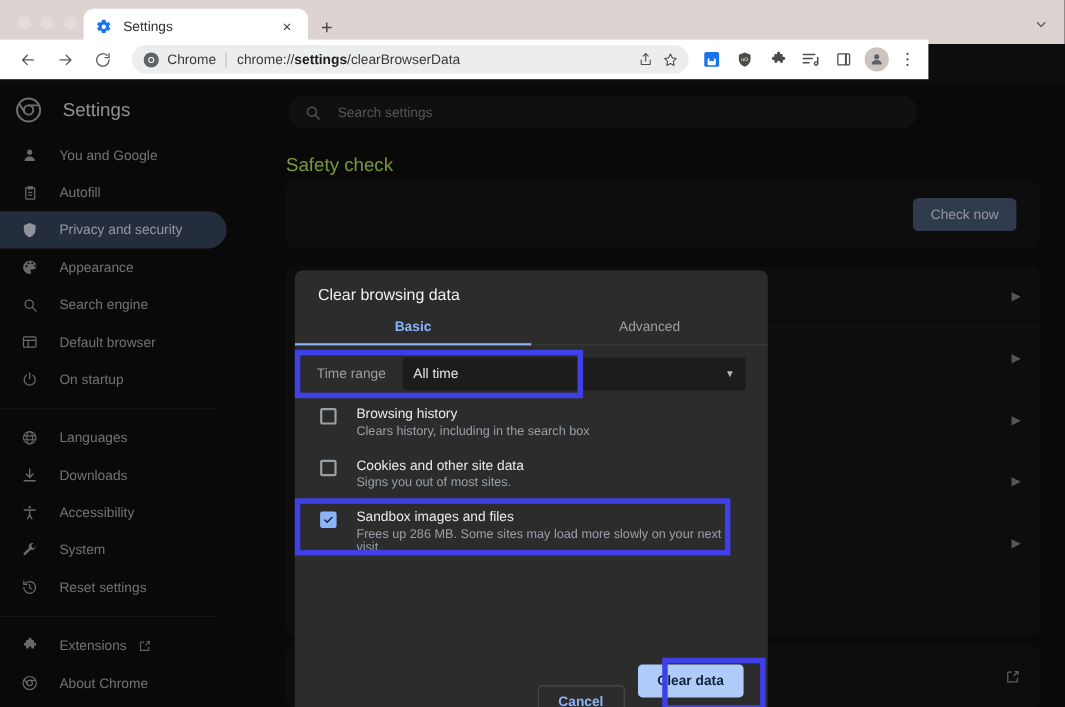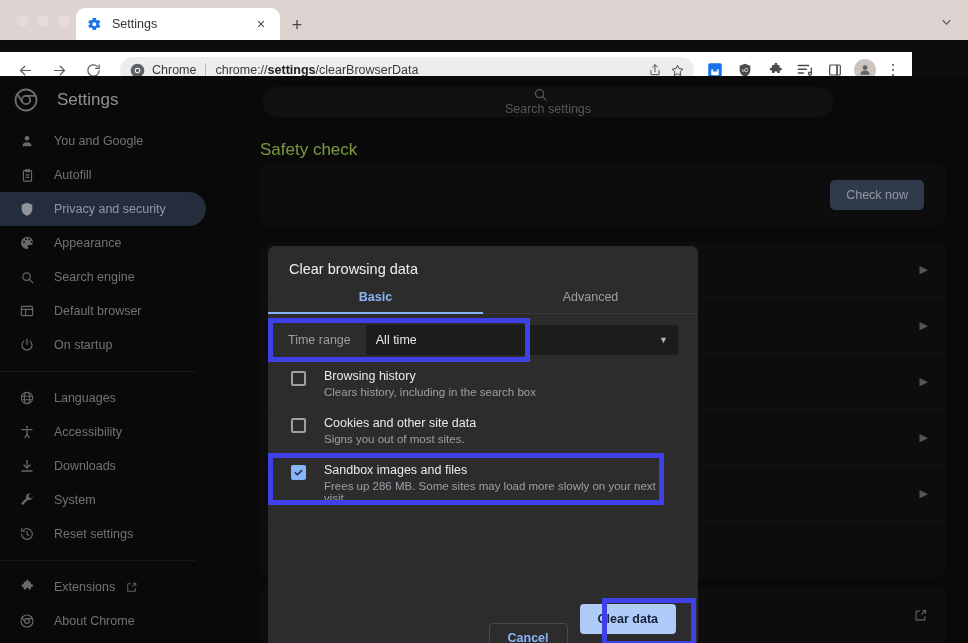--- a/index.html
+++ b/index.html
@@ -37,21 +37,21 @@
     position: absolute; left: 286px; top: 14px; width: 22px; height: 22px;
     display: flex; align-items: center; justify-content: center;
     font-size: 18px; color: #4a4745; line-height: 1;
   }
   .tabstrip-chevron {
     position: absolute; right: 12px; top: 12px; width: 20px; height: 20px;
     display: flex; align-items: center; justify-content: center; color: #635f5c;
   }
 
   .toolbar {
-    position: absolute; left: 0; top: 52px; width: 912px; height: 36px;
+    position: absolute; left: 0; top: 36px; width: 844px; height: 36px;
     background: #ffffff; display: flex; align-items: center; padding: 0 8px; justify-content: center;
   }
   .navbtn {
     width: 26px; height: 26px; margin: 0 4px; flex: 0 0 auto;
     display: flex; align-items: center; justify-content: center; color: #5b5955;
   }
   .omnibox {
     flex: 1 1 auto; height: 26px; margin: 0 6px 0 10px;
     background: #eceded; border-radius: 14px;
     display: flex; align-items: center; padding: 0 6px 0 10px; min-width: 0;
@@ -80,21 +80,21 @@
   .page { position: absolute; left: 0; top: 76px; width: 968px; height: 567px; background: #0f0f0f; }
 
   .settings-header {
     position: absolute; left: 0; top: 0; width: 968px; height: 48px;
     display: flex; align-items: center;
   }
   .chrome-mark { margin-left: 14px; width: 24px; height: 24px; }
   .settings-title { margin-left: 19px; font-size: 17px; color: #e6e6e6; }
   .search-settings {
     position: absolute; left: 262px; top: 11px; width: 572px; height: 30px;
-    background: #1a1a1a; border-radius: 16px; display: flex; align-items: center; padding: 0 15px; flex-direction: column;
+    background: #1a1a1a; border-radius: 16px; display: flex; align-items: center; padding: 0 15px;
   }
   .search-settings .sicon { width: 15px; height: 15px; color: #8d8d8d; margin-right: 15px; flex: 0 0 auto; }
   .search-settings .sph { font-size: 12.5px; color: #8b8b8b; }
 
   .sidebar { position: absolute; left: 0; top: 48px; width: 212px; bottom: 0; }
   .nav-item {
     display: flex; align-items: center; height: 34px; margin: 0 6px 0 0;
     border-radius: 0 17px 17px 0; padding-left: 18px; color: #b7b7b7; font-size: 12.5px;
   }
   .nav-item .nicon { width: 18px; height: 18px; margin-right: 18px; flex: 0 0 auto;
@@ -388,38 +388,38 @@
             <svg viewBox="0 0 24 24" width="16" height="16" fill="none" stroke="currentColor" stroke-width="1.6">
               <circle cx="12" cy="12" r="8.5"></circle>
               <ellipse cx="12" cy="12" rx="4" ry="8.5"></ellipse>
               <path d="M3.8 9.3h16.4M3.8 14.7h16.4"></path>
             </svg>
           </span>
         <span>Languages</span>
       </div>
       <div class="nav-item">
         <span class="nicon">
+            <svg viewBox="0 0 24 24" width="16" height="16" fill="none" stroke="currentColor" stroke-width="1.9" stroke-linecap="round" stroke-linejoin="round">
+              <path d="M12 3.5v11"></path>
+              <path d="M7.5 10.5l4.5 4.5 4.5-4.5"></path>
+              <path d="M4.5 19.5h15"></path>
+            </svg>
+          </span>
+        <span>Downloads</span>
+      </div>
+      <div class="nav-item">
+        <span class="nicon">
             <svg viewBox="0 0 24 24" width="16" height="16" fill="none" stroke="currentColor" stroke-width="1.8" stroke-linecap="round">
               <circle cx="12" cy="4.6" r="1.6" fill="currentColor" stroke="none"></circle>
               <path d="M4.5 8.5h15"></path>
               <path d="M12 8.5v7"></path>
               <path d="M12 15.5l-3 5M12 15.5l3 5"></path>
             </svg>
           </span>
         <span>Accessibility</span>
-      </div>
-      <div class="nav-item">
-        <span class="nicon">
-            <svg viewBox="0 0 24 24" width="16" height="16" fill="none" stroke="currentColor" stroke-width="1.9" stroke-linecap="round" stroke-linejoin="round">
-              <path d="M12 3.5v11"></path>
-              <path d="M7.5 10.5l4.5 4.5 4.5-4.5"></path>
-              <path d="M4.5 19.5h15"></path>
-            </svg>
-          </span>
-        <span>Downloads</span>
       </div>
       <div class="nav-item">
         <span class="nicon">
             <svg viewBox="0 0 24 24" width="16" height="16" fill="currentColor">
               <path d="M20 5.5a5 5 0 01-6.6 6.2L6.8 18.3a1.8 1.8 0 11-2.5-2.5l6.6-6.6A5 5 0 0117.1 2.6L14 5.7l1.4 2.9 2.9 1.4z"></path>
             </svg>
           </span>
         <span>System</span>
       </div>
       <div class="nav-item">

